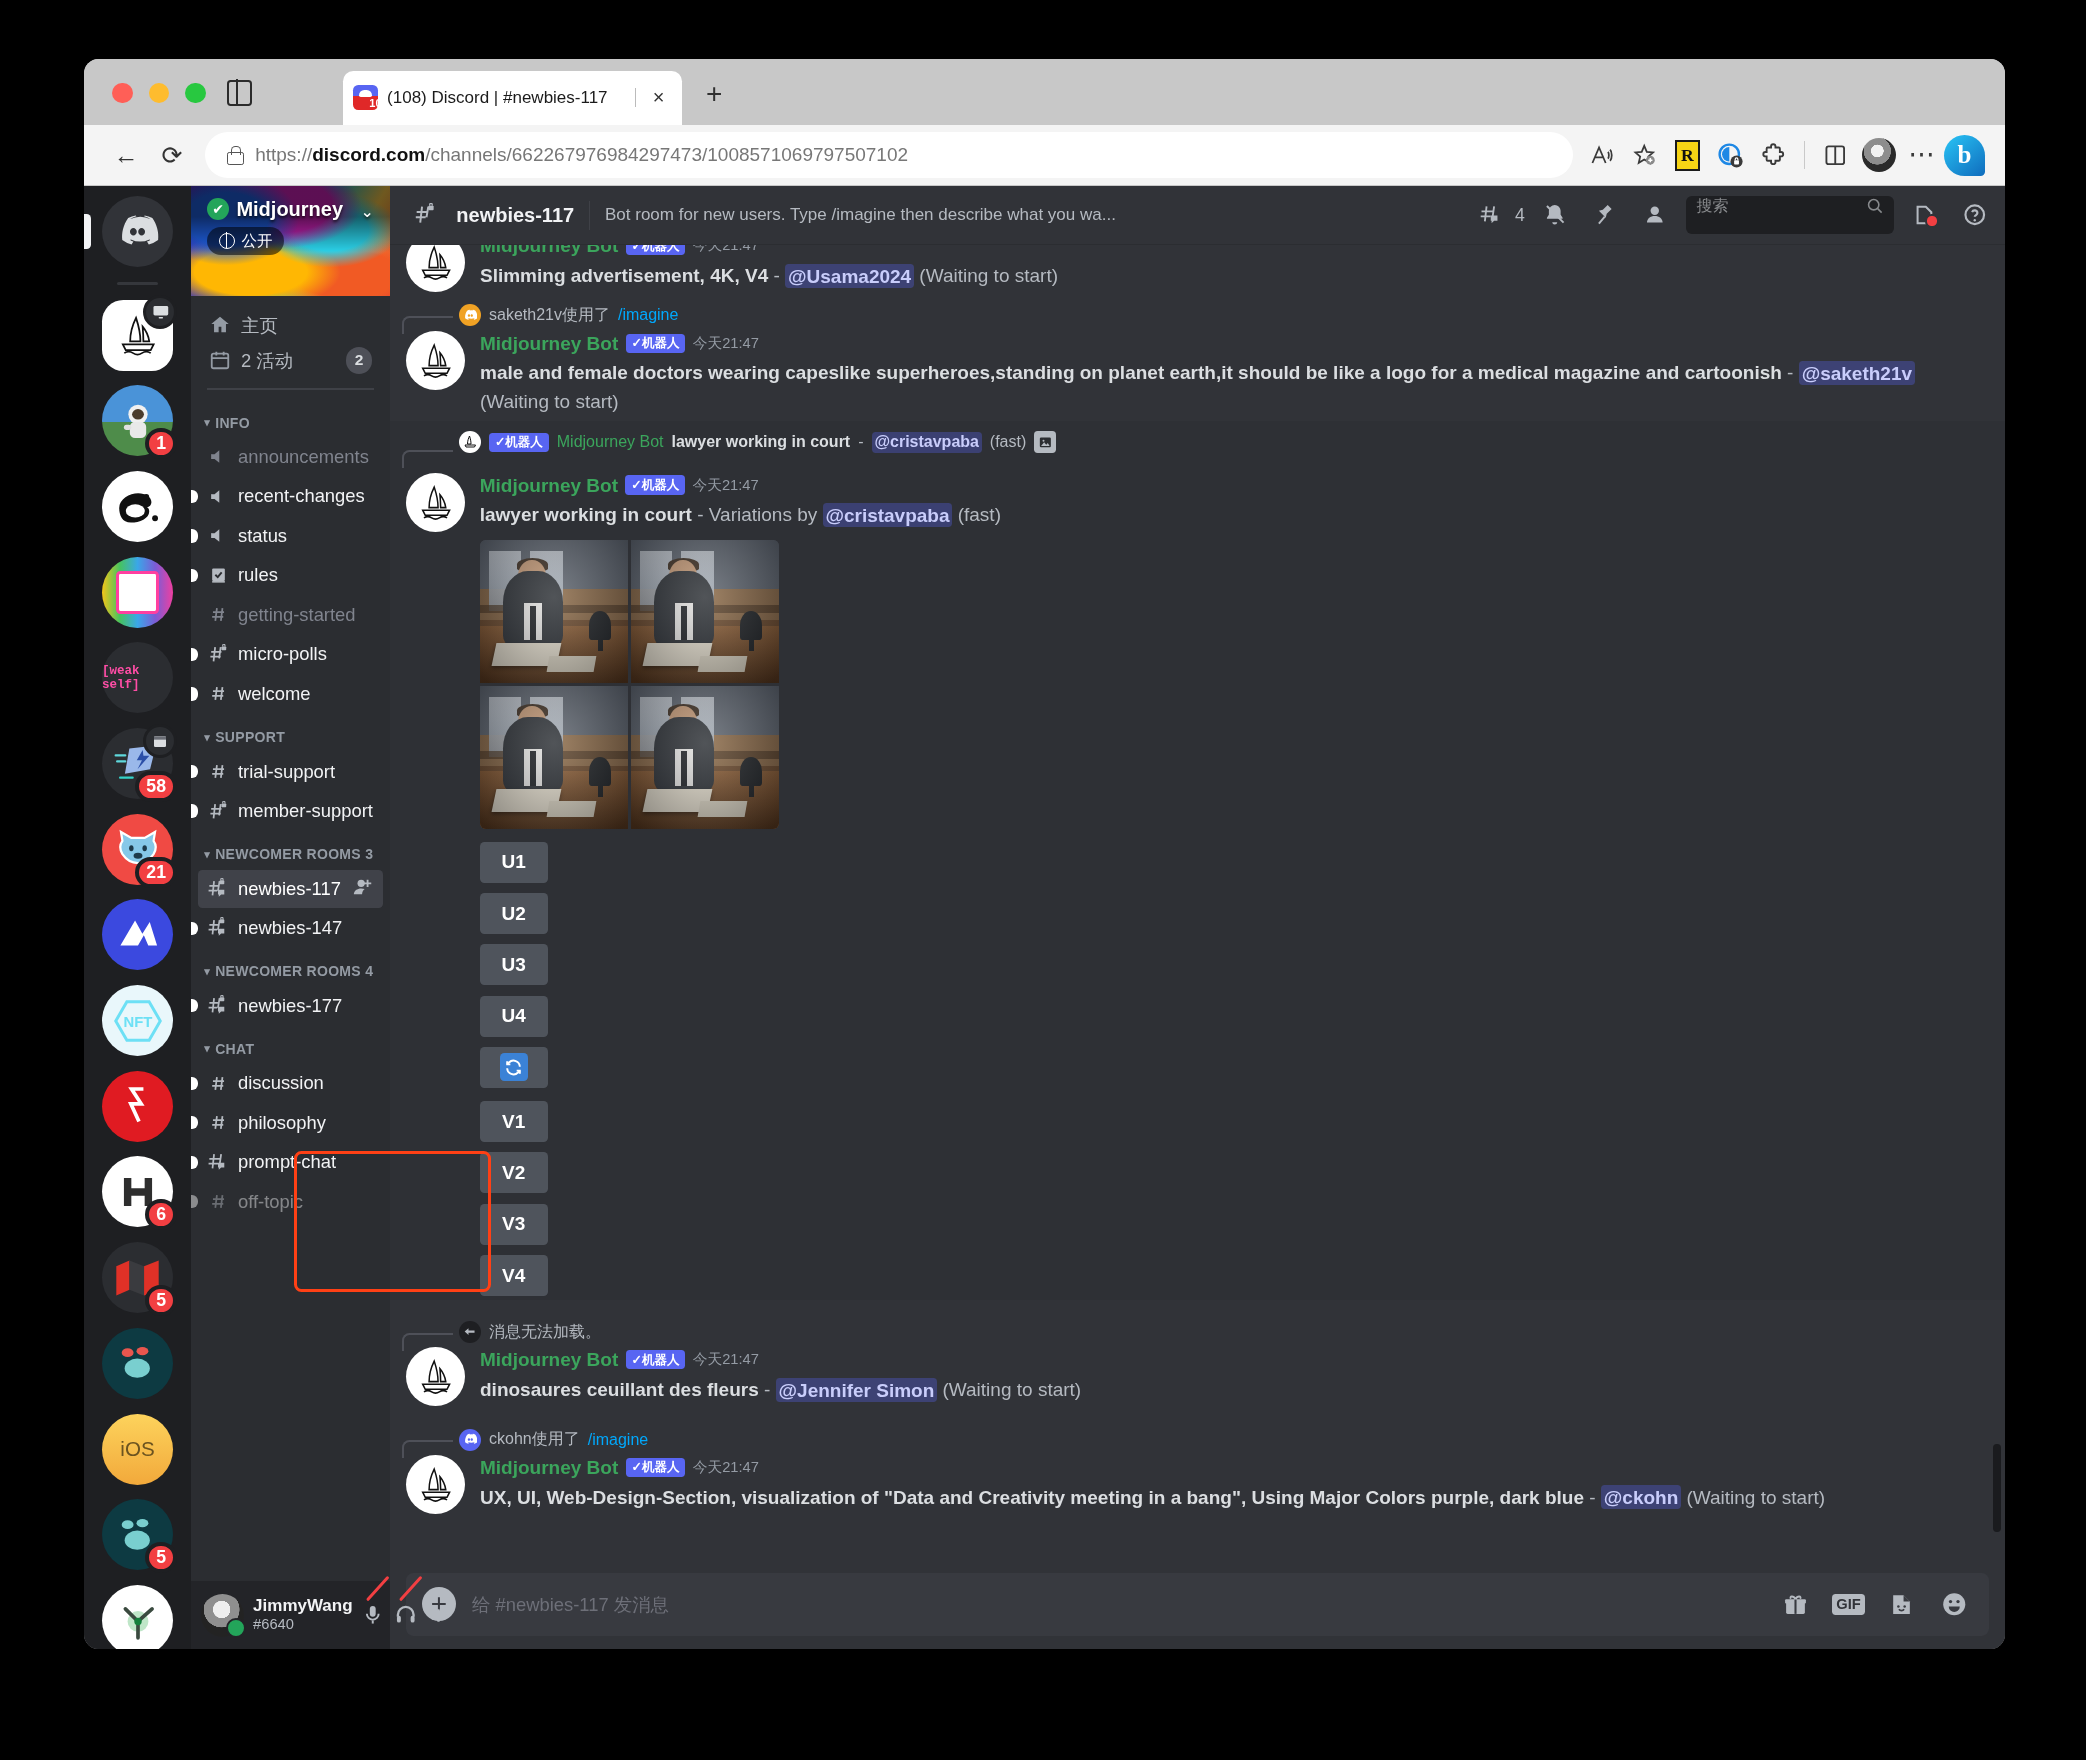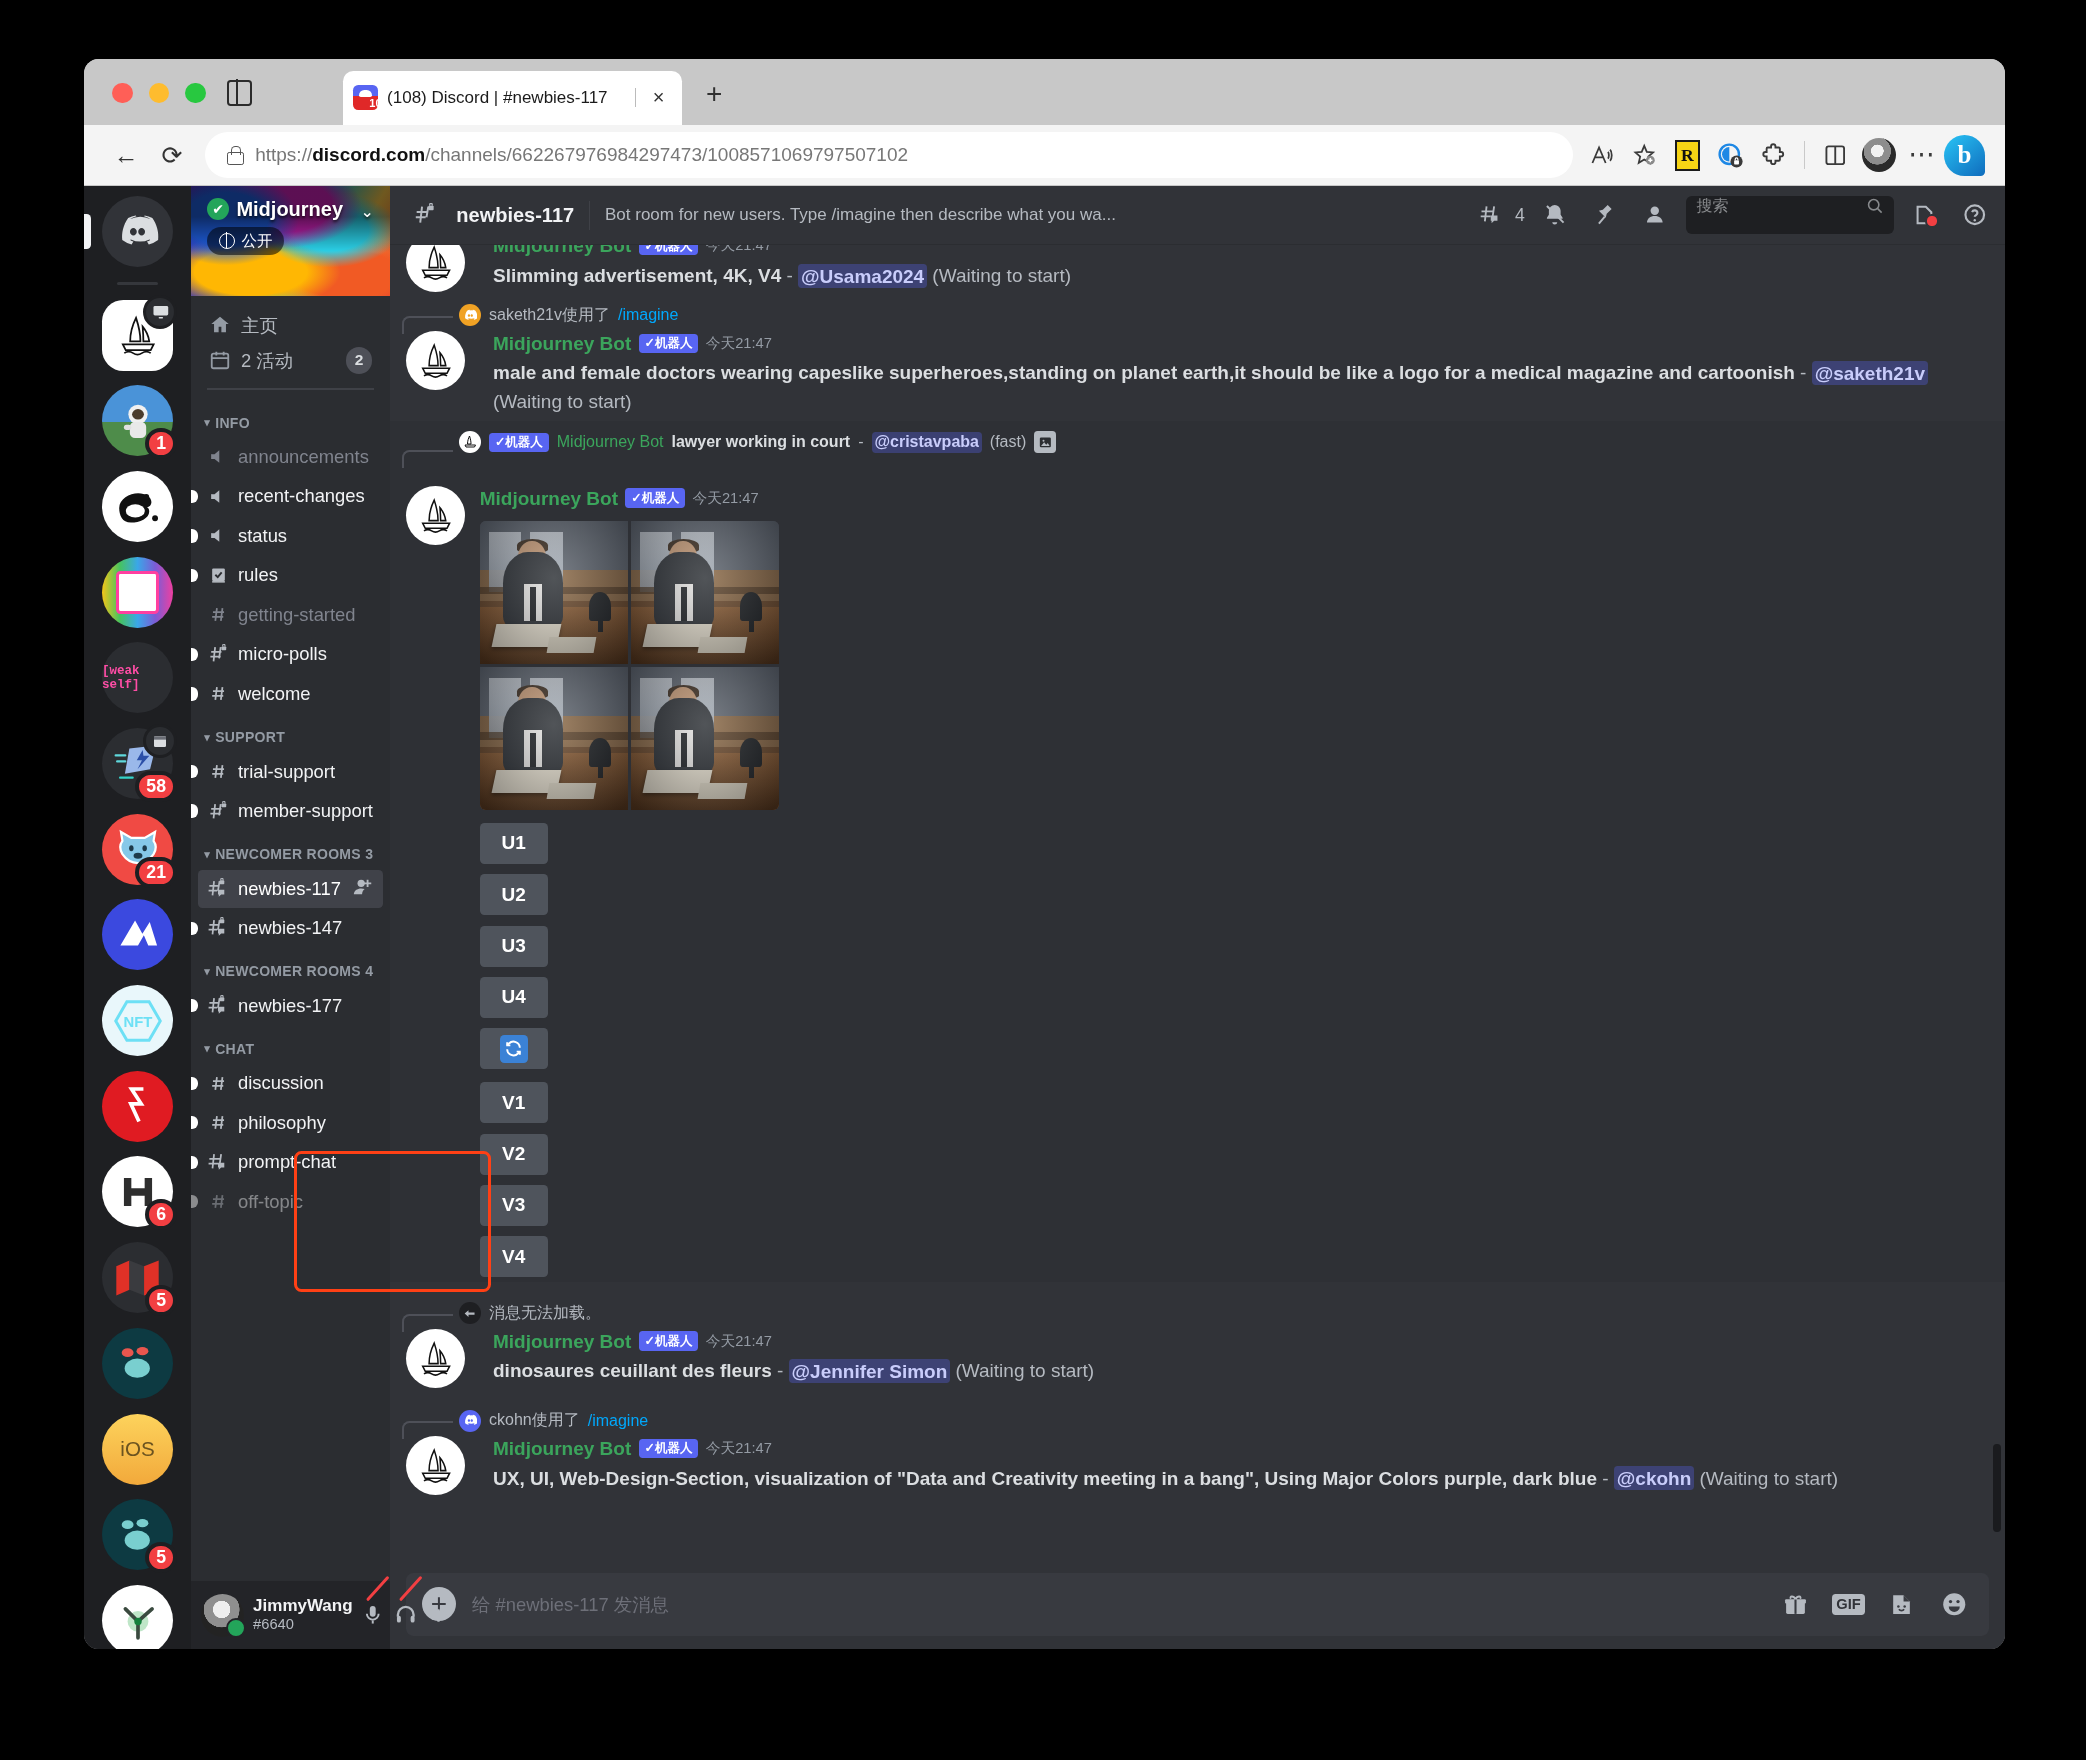--- a/index.html
+++ b/index.html
@@ -168,21 +168,21 @@
             color: #b5bac1; cursor: pointer; position: relative; flex:none; }
   .hd-cnt { font-size: 17.7px; color: #b5bac1; margin-left: -5.9px; }
   .searchbox { width: 208px; height: 38px; background: #1e1f22; border-radius: 5.9px;
                display: flex; align-items: flex-start; padding: 0 10.3px; gap: 5.9px; flex: none;
                cursor: text; }
   .searchbox .ph { font-size: 16px; color: #87898c; flex: 1; }
   .reddot { position:absolute; right:5.9px; bottom:7.4px; width:13.2px;height:13.2px;border-radius:50%;
             background:#f23f42; border:2.2px solid #313338; }
 
   .msgs { flex: 1; overflow: hidden; position: relative; padding-bottom: 4.4px; }
-  .msg { display: flex; padding: 4.4px 66px 4.4px 16px; gap: 28px; position: relative; }
+  .msg { display: flex; padding: 4.4px 66px 4.4px 16px; gap: 15px; position: relative; }
   .msg.hl { background: #2e3035; }
   .mj-av { width: 59px; height: 59px; border-radius: 50%; background: #fff; flex: none;
            display: flex; align-items: center; justify-content: center; }
   .mj-av svg { width: 41px; height: 41px; }
   .mbody { flex: 1; min-width: 0; }
   .mhead { display: flex; align-items: center; gap: 7.4px; line-height: 25px; }
   .mname { font-size: 19px; font-weight: 600; color: #3ba55c; }
   .bottag { background: #5865f2; color: #fff; font-size: 12.5px; font-weight: 600;
             padding: 2.2px 5.9px; border-radius: 3.7px; line-height: 14.7px; }
   .mtime { font-size: 14.7px; color: #949ba4; }
@@ -881,20 +881,21 @@
                 <path d="M12 44 H54 L50 52 H16 Z"></path>
                   <path d="M14 56 q6 -4 12 0 q6 4 12 0 q6 -4 12 0"></path>
                 </svg>
             </div>
             <div class="mbody">
               <div class="mhead">
                 <span class="mname">Midjourney Bot</span>
                 <span class="bottag">✓机器人</span>
                 <span class="mtime">今天21:47</span>
               </div>
+              <div class="mtext"><span>lawyer working in court</span><span class="sep dim"> - </span><span class="dim">Variations by </span><span class="mention">@cristavpaba</span><span class="dim"> (fast)</span></div>
 
               <div class="grid4">
                 <div class="court">
                     <div class="win w1"></div>
                     <div class="win w2"></div>
                     <div class="rail2"></div>
                     <div class="desk"></div>
                     <div class="hair"></div>
                     <div class="head"></div>
                     <div class="man"></div>

